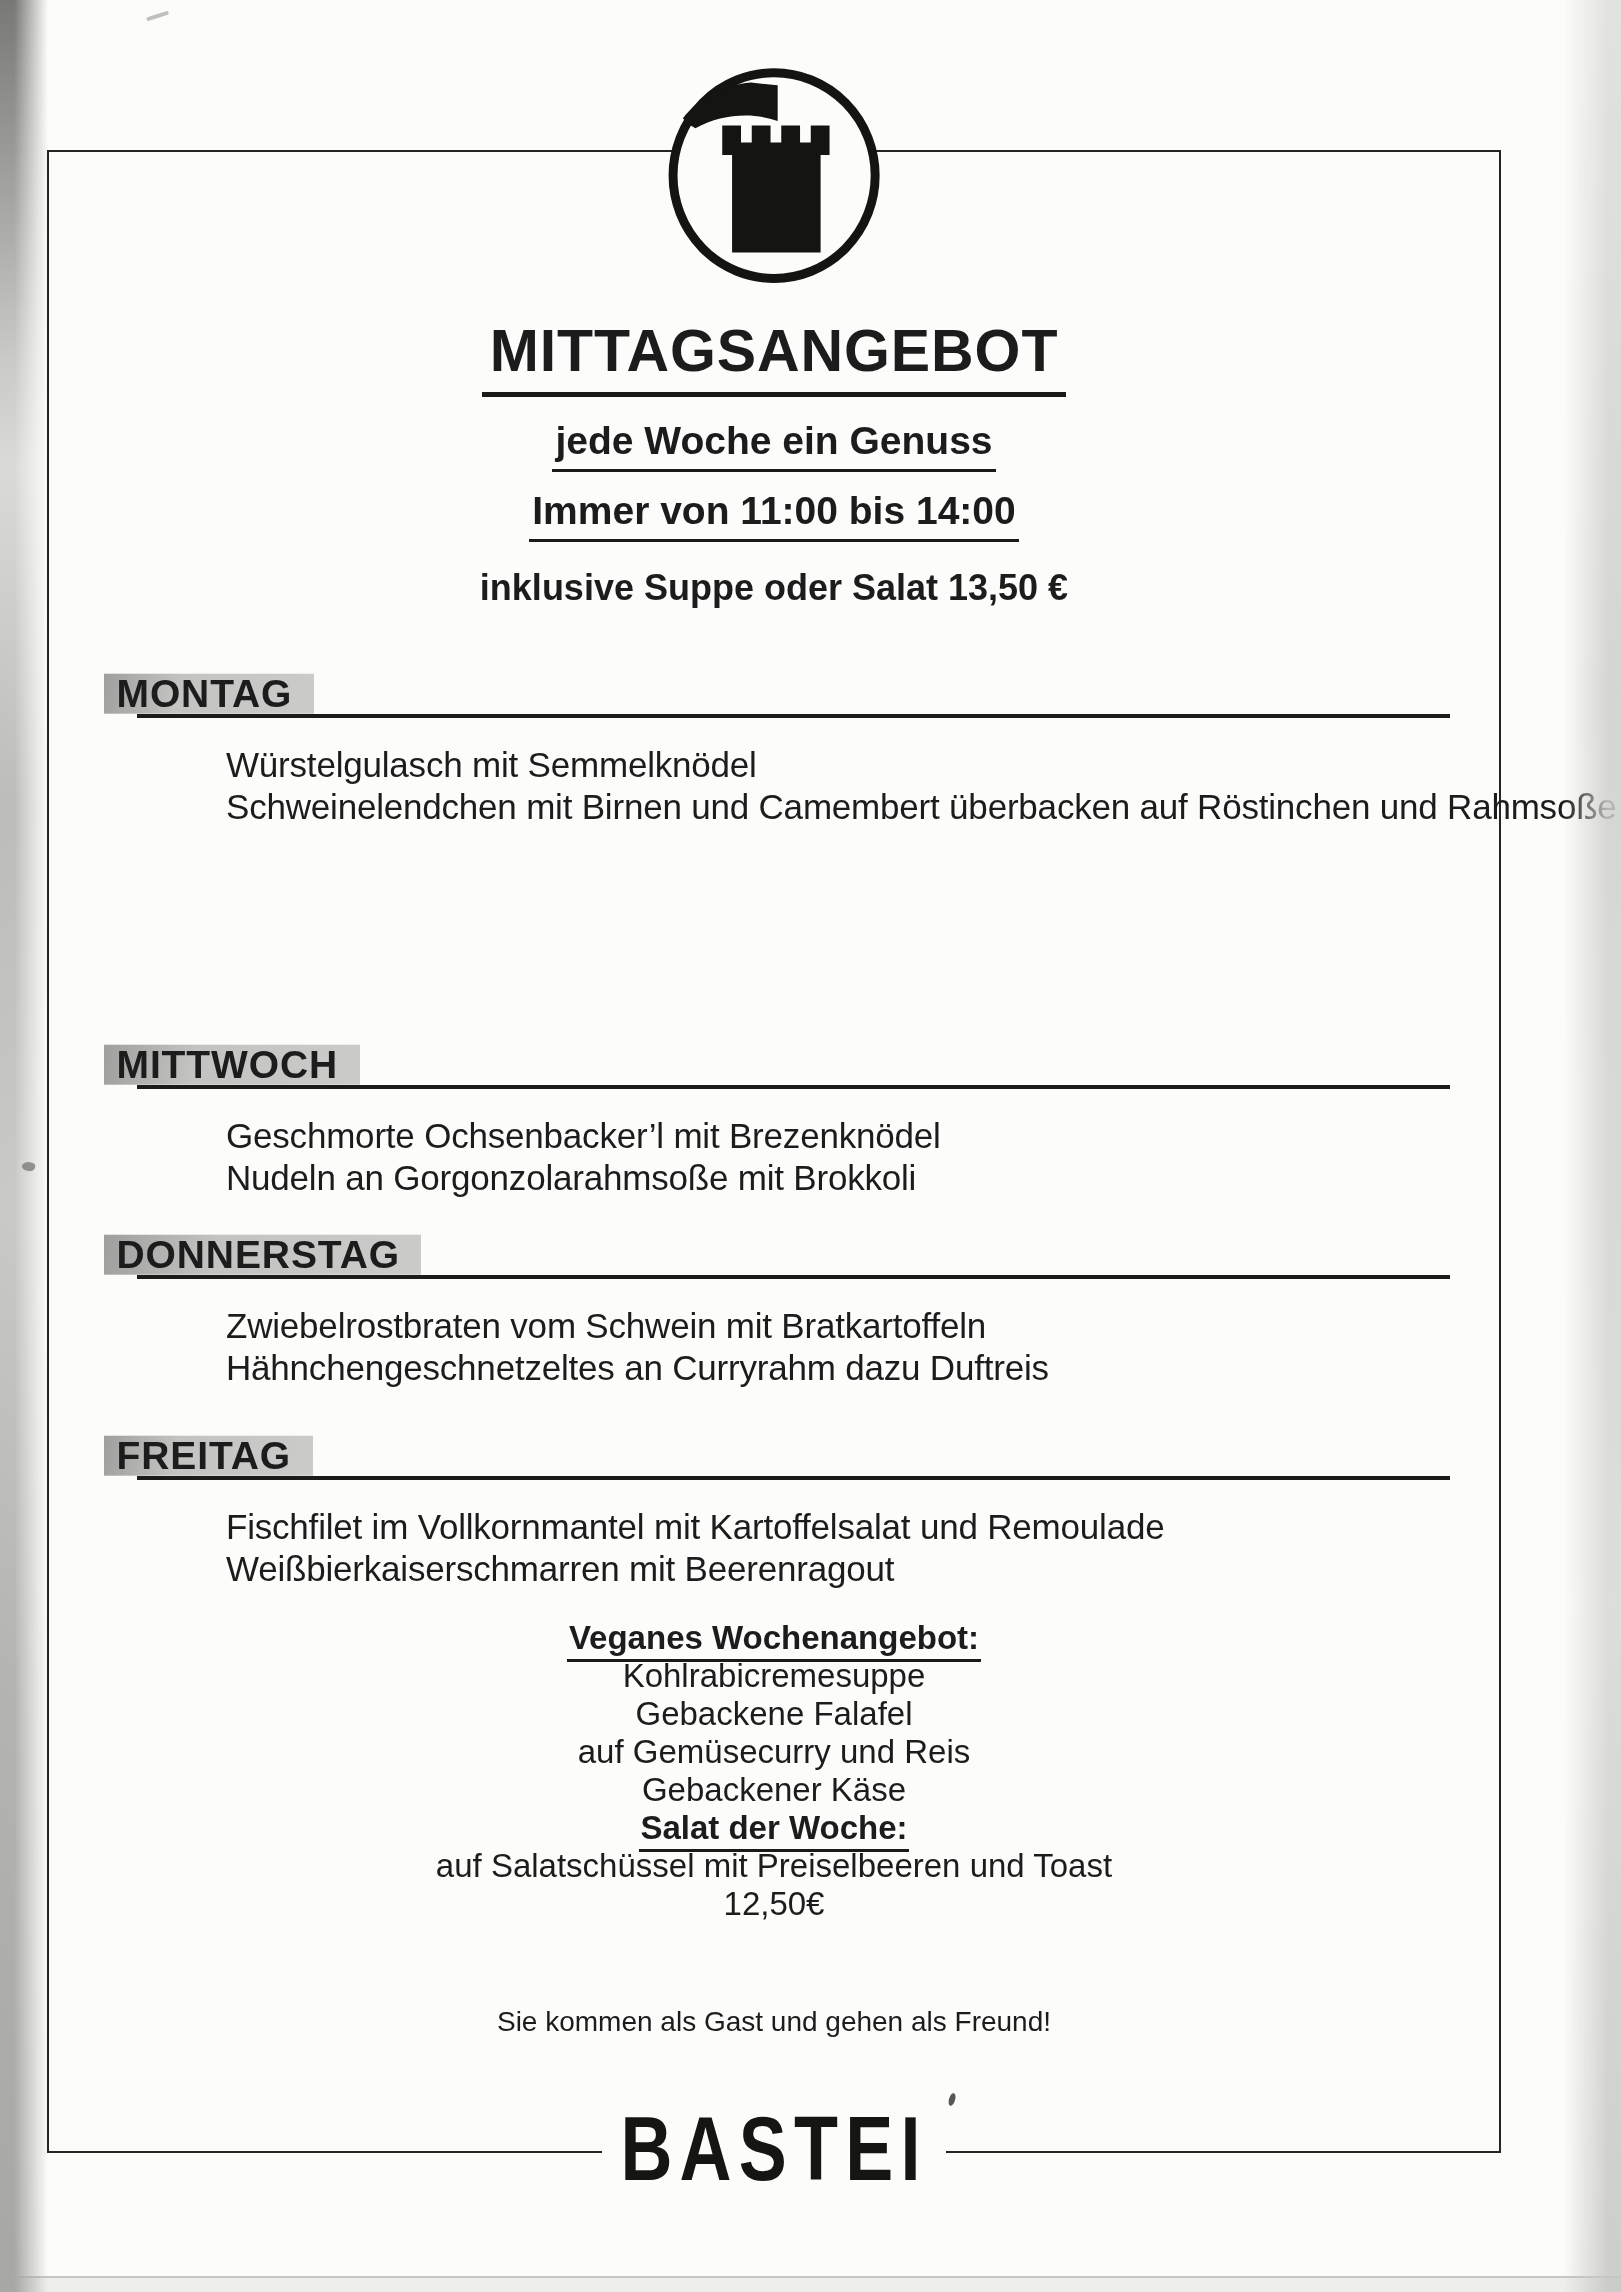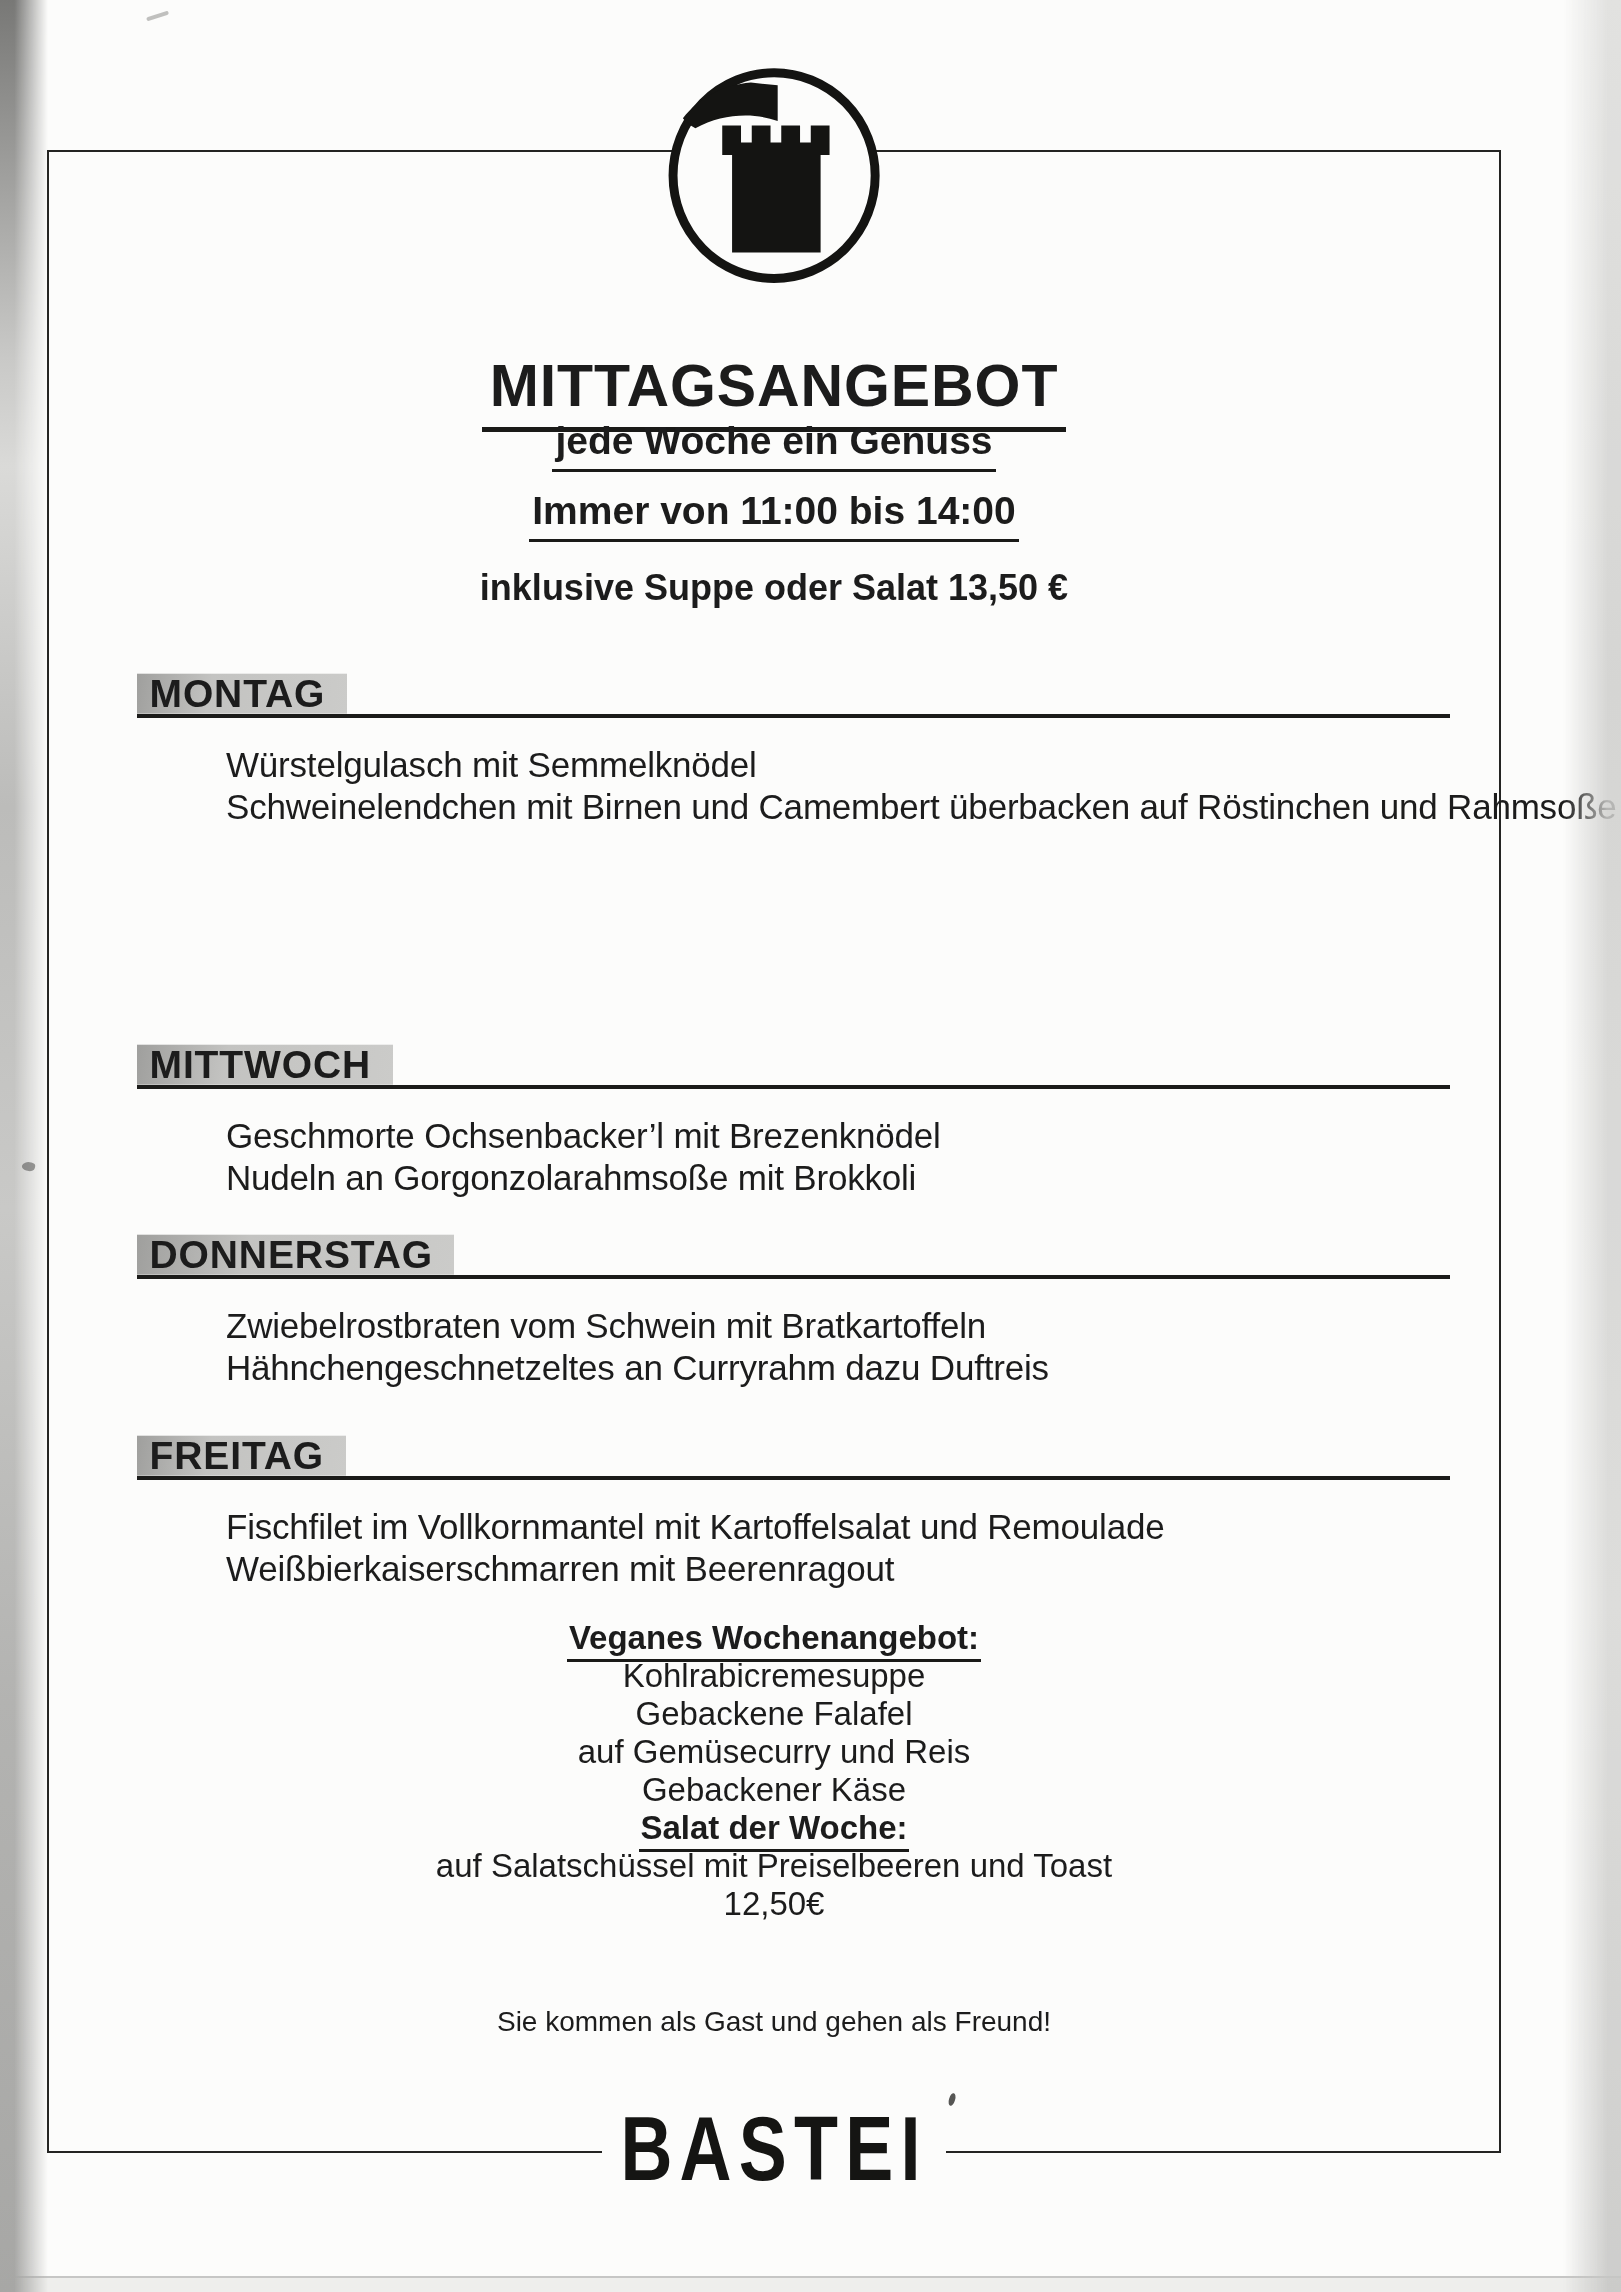--- a/index.html
+++ b/index.html
@@ -34,37 +34,37 @@
     border:2.7px solid #242422; box-sizing:border-box; z-index:1;
   }
   .content { position:absolute; left:47px; top:150px; width:1454px; height:2003px; z-index:2; }
 
   
   .logo { position:absolute; left:665px; top:67px; width:220px; height:219px; z-index:3; }
   .logo svg { display:block; width:100%; height:100%; }
 
   
   .center-line { position:absolute; left:0; width:100%; text-align:center; white-space:nowrap; }
-  .title-wrap { top:167px;margin-top:35px; }
+  .title-wrap { top:167px; }
   .title {
     display:inline-block; font-size:59px; font-weight:700; letter-spacing:0.9px;
     border-bottom:5.4px solid #1a1a18; padding:0 7.2px 7.2px;
   }
   .tagline-wrap { top:269px; }
   .hours-wrap   { top:339px; }
   .sub-underline {
     display:inline-block; font-size:39px; font-weight:700;
     border-bottom:3.6px solid #1a1a18; padding:0 3.6px 6.3px;
   }
   .includes-wrap { top:405px; font-size:36px; font-weight:700;margin-top:12px; }
 
   
   .day { position:absolute; left:0; right:0; height:152px; }
   .day-name {
-    display:inline-block; margin-left:90px; transform:translateY(-6.3px);
+    display:inline-block; margin-left:57px; transform:translateY(-6.3px);
     padding:0 21.5px 0 12.5px; font-size:39px; font-weight:700; line-height:40px; letter-spacing:0.9px;
     background:linear-gradient(100deg,#9f9f9d 0%,#c3c3c1 35%,#cbcbc9 100%);
     position:relative; z-index:1;
   }
   .day-rule { position:absolute; left:90px; right:51px; top:34px; height:3.6px; background:#1b1b19; z-index:2; }
   .dishes { position:absolute; left:179px; right:5.4px; top:64px; font-size:35px; line-height:42px; letter-spacing:-0.2px; white-space:nowrap; }
 
   .day-montag     { top:530px; }
   .day-dienstag   { top:713px; }
   .day-mittwoch   { top:901px; }

